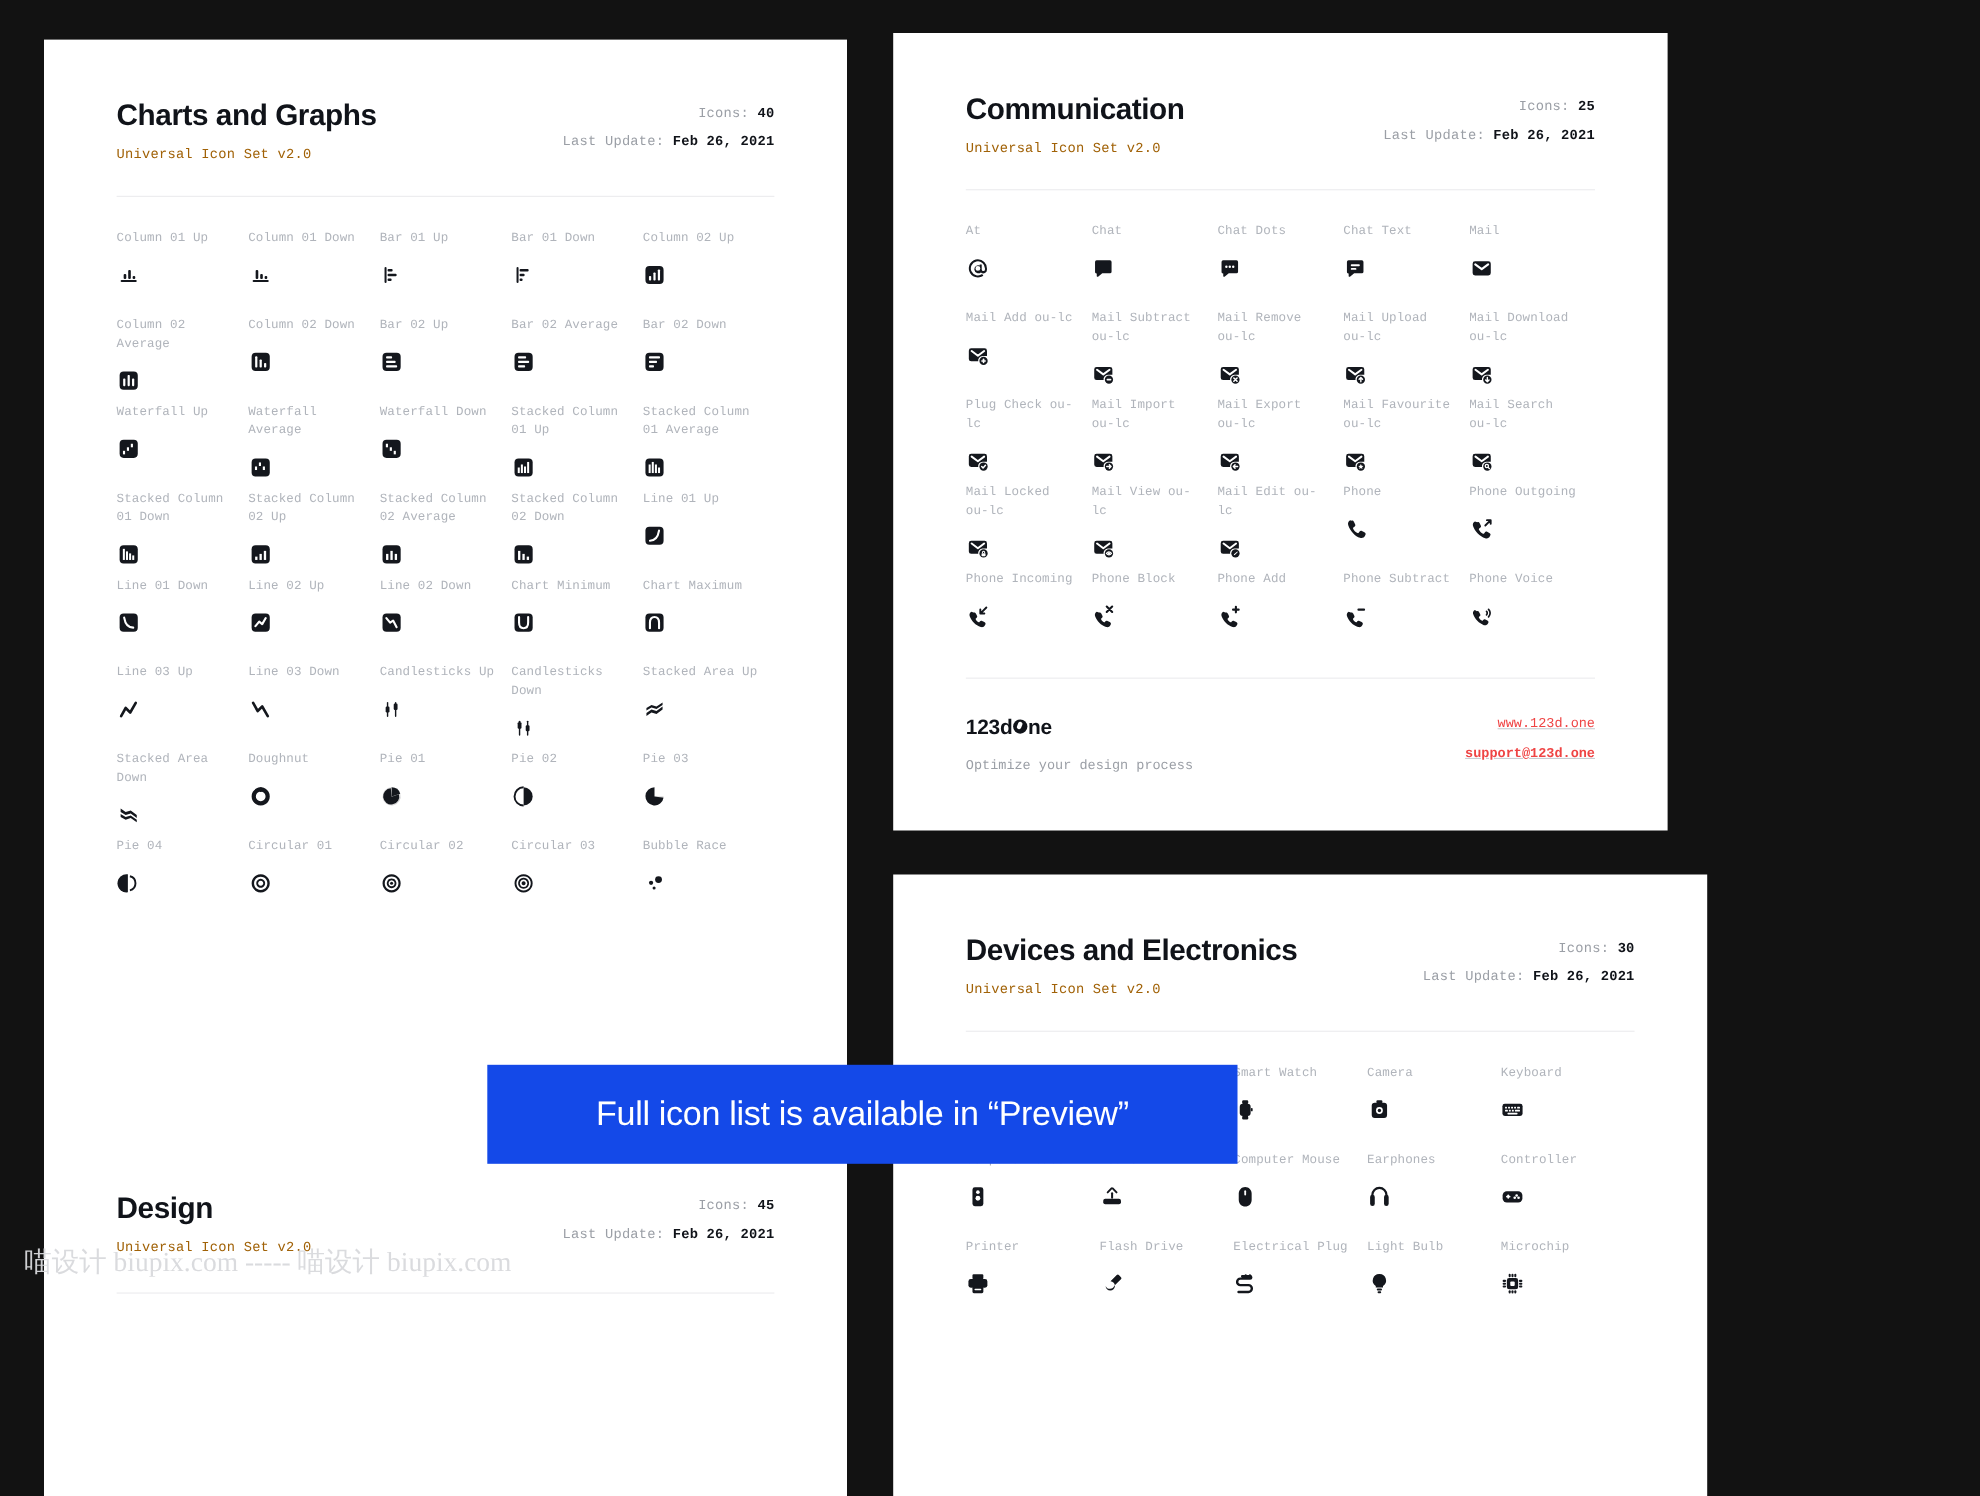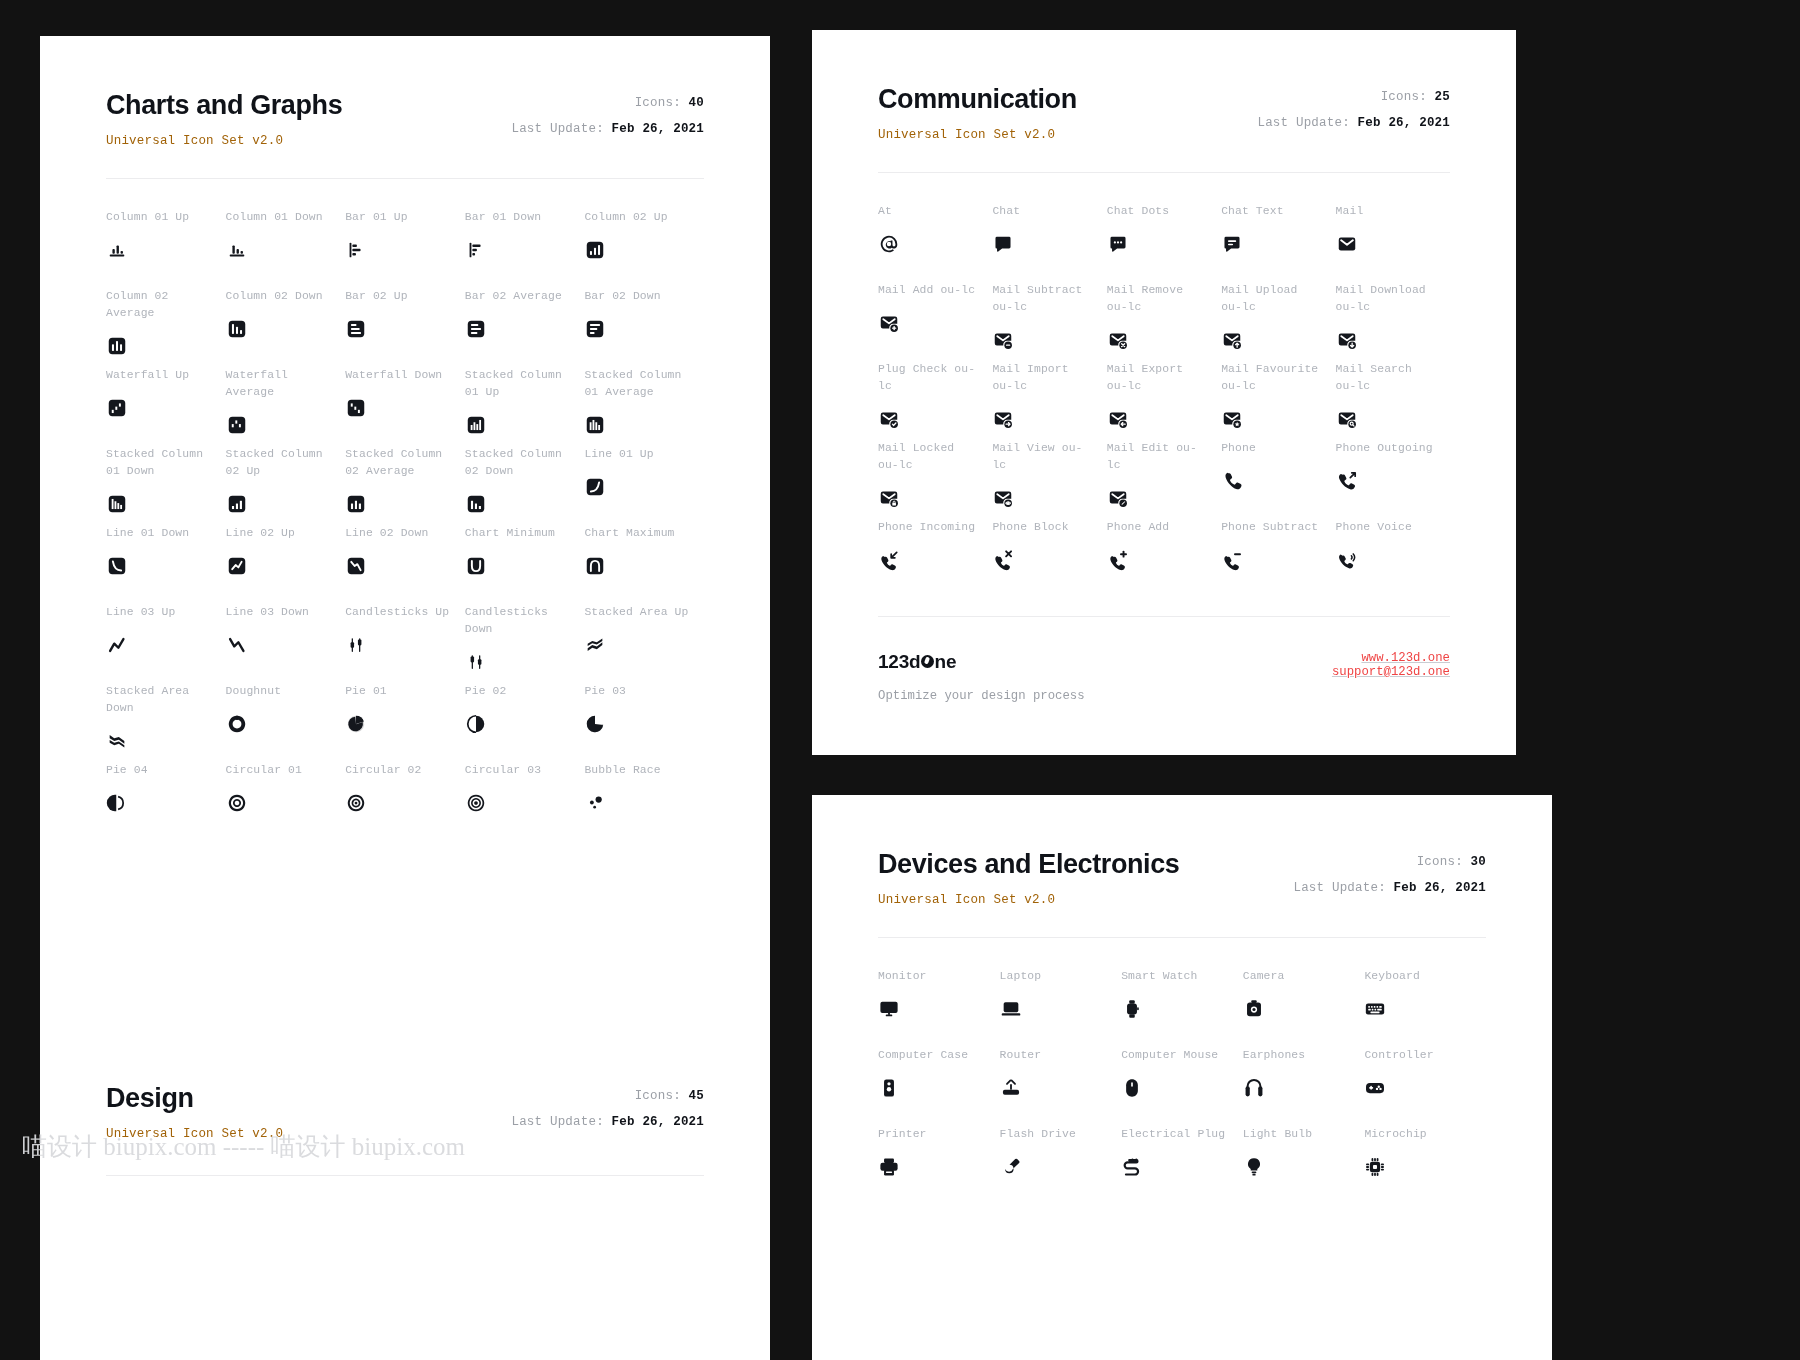--- a/index.html
+++ b/index.html
@@ -92,21 +92,21 @@
     font-family: "Liberation Mono", monospace;
     font-size: 12.3px; color: #9b9fa6;
   }
   .flinks { text-align: right; }
   .flink {
     display: block;
     font-family: "Liberation Mono", monospace;
     font-size: 12.3px; color: #ef4444;
     text-decoration: underline; text-decoration-color: #c9ccd2;
   }
-  .flink + .flink { margin-top: 0; }
+  .flink + .flink { margin-top: 13px; font-weight: bold; }
 
   
   #preview-banner {
     position: absolute; left: 443px; top: 968px;
     width: 682px; height: 90px;
     background: #1449e8;
     display: flex; align-items: center; justify-content: center;
     z-index: 40;
   }
   #preview-banner span {
@@ -1125,16 +1125,19 @@
         </div>
         <div class="phead-right">
           <div class="meta-line"><span>Icons:</span> <b>45</b></div>
           <div class="meta-line"><span>Last Update:</span> <b>Feb 26, 2021</b></div>
         </div>
       </div>
       <div class="rule"></div>
     </div>
   </div>
 
+  <div id="preview-banner">
+    <span>Full icon list is available in “Preview”</span>
+  </div>
 
   <div id="watermark">喵设计 biupix.com ----- 喵设计 biupix.com</div>
 
 </div>
 
 </body></html>

